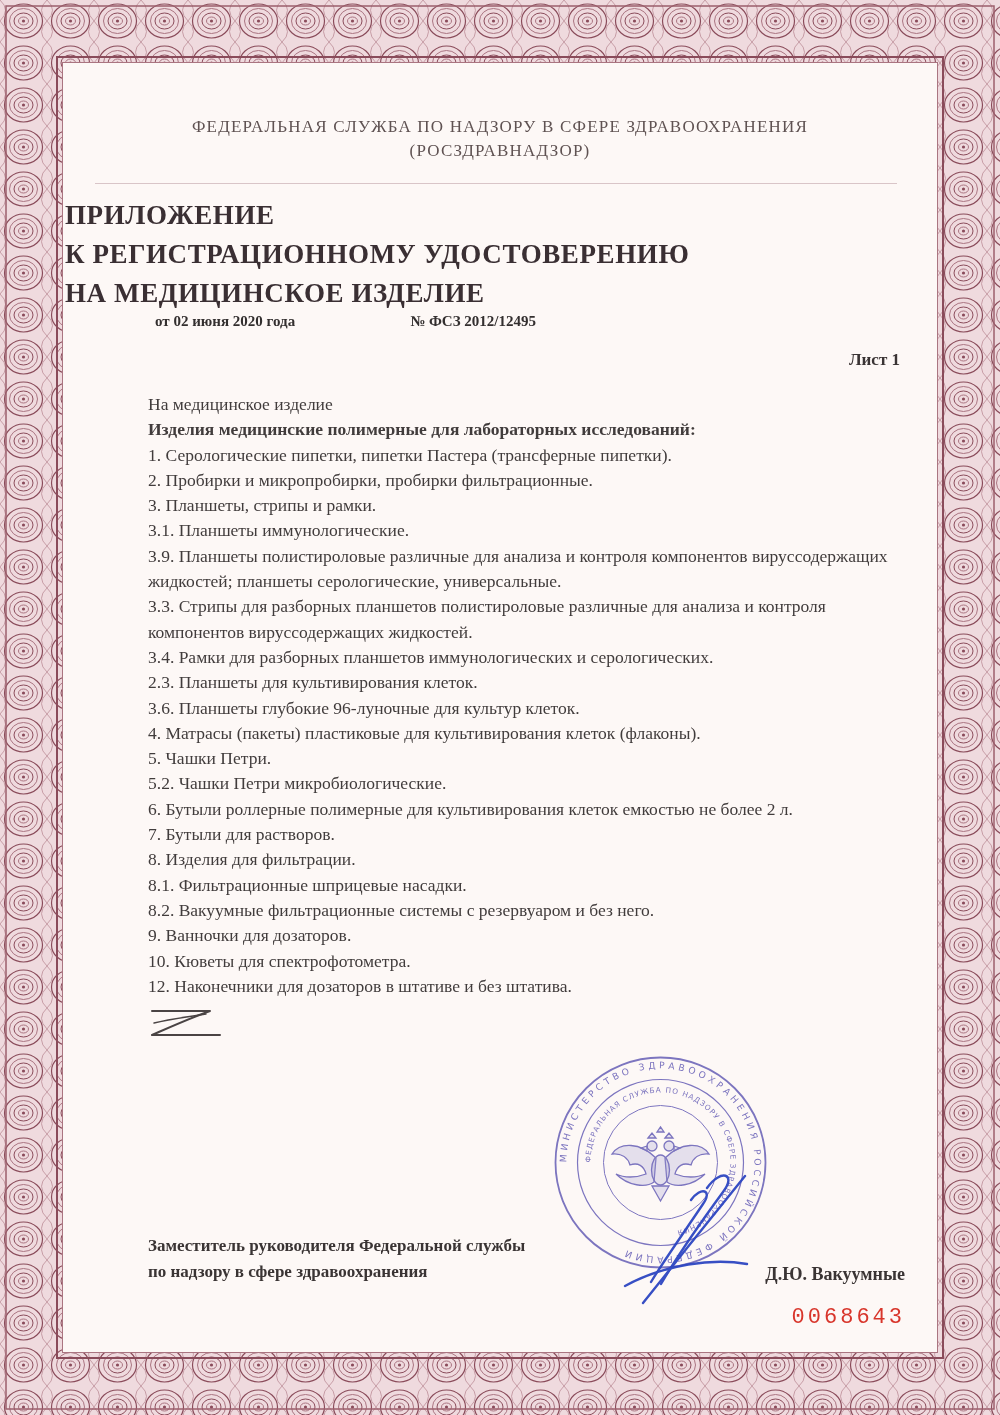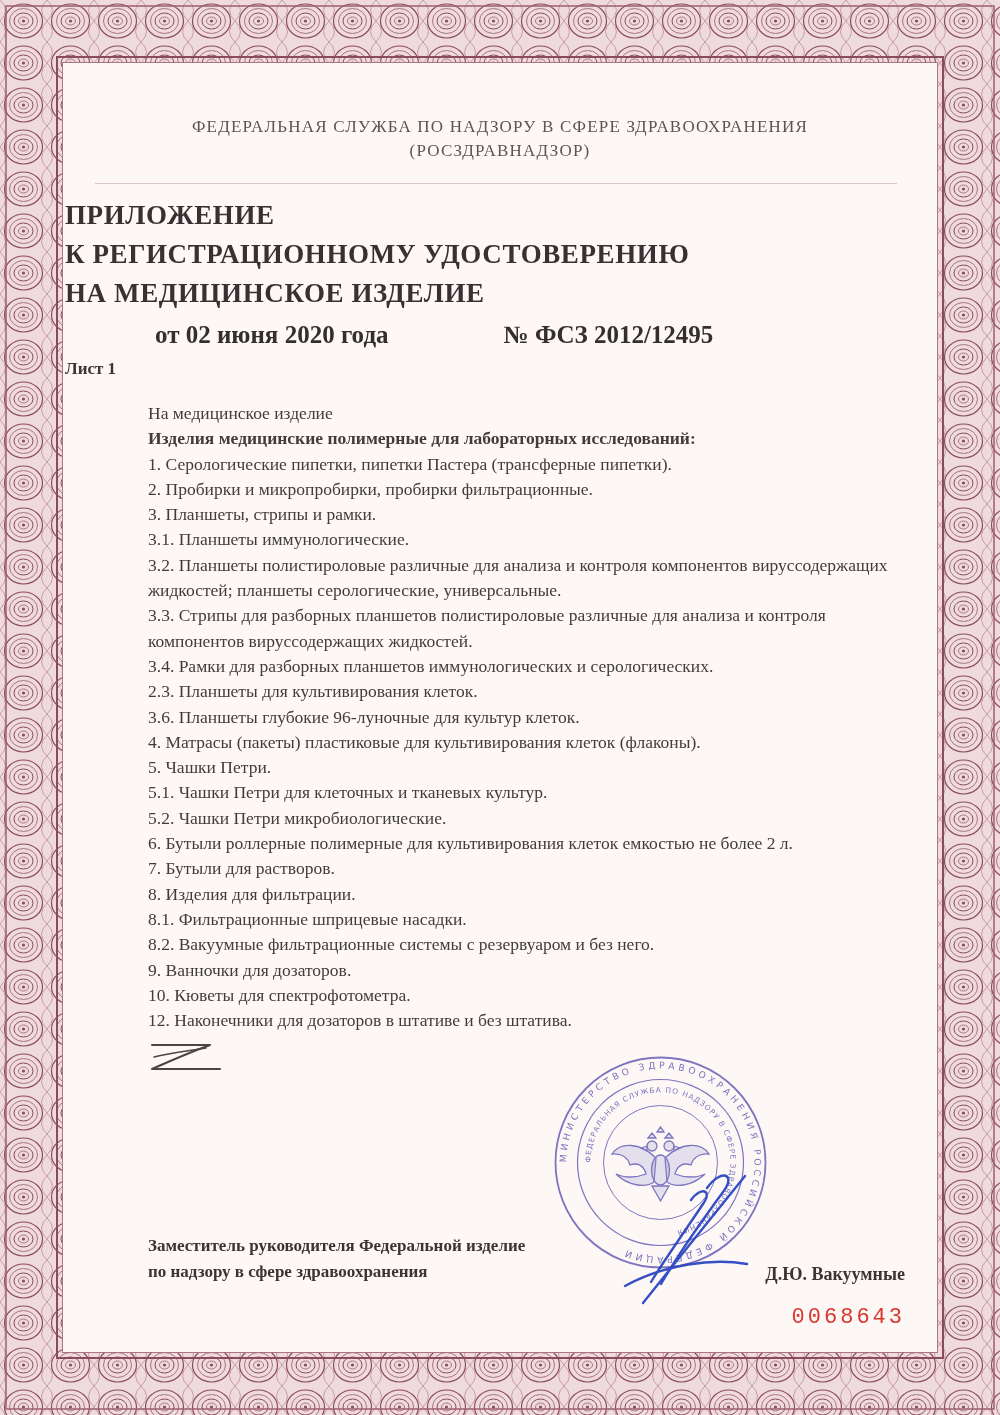--- a/index.html
+++ b/index.html
@@ -11,24 +11,24 @@
   }
   .guilloche{position:absolute;inset:0;}
   .frame-outer{position:absolute;inset:56px;border:2px solid #8a4b5a;background:transparent;}
   .frame-inner{position:absolute;inset:62px;border:1px solid #aa7581;background:#fdf8f6;}
   .content{position:absolute;inset:65px;}
   .org{ text-align:center;margin-top:50px;line-height:24px;
         font-size:17px;letter-spacing:1.2px;color:#5f5252;}
   .divider{height:1px;background:#d9c5c8;margin:20px 38px 0 30px;}
   .title{ text-align:left;margin-top:12px;font-weight:bold;
           font-size:27px;line-height:39px;letter-spacing:0.6px;color:#3a2f33;}
-  .meta-row{display:flex;margin-top:8px;padding-left:90px;
-            font-weight:bold;font-size:25px;color:#332f2f;}
+  .meta-row{display:flex;margin-top:0;padding-left:90px;
+            font-weight:bold;font-size:15px;color:#332f2f;}
   .meta-number{margin-left:115px;}
-  .sheet{ padding-right:35px;margin-top:10px;
+  .sheet{ text-align:right;padding-right:35px;margin-top:20px;
           font-weight:bold;font-size:17px;color:#3a3434;}
   .body{margin:22px 26px 0 83px;font-size:17.5px;line-height:25.3px;color:#413c3c;}
   .intro{margin:0;}
   .product-title{font-weight:bold;}
   .items .item{margin:0;}
   .endmark{margin:2px 0 0 0;display:block;}
   .sign-row{position:absolute;left:148px;right:95px;top:1233px;
             display:flex;justify-content:space-between;align-items:flex-end;z-index:5;}
   .sign-position{font-weight:bold;font-size:17px;line-height:26px;color:#3a3434;}
   .sign-name{font-weight:bold;font-size:18px;color:#3a3434;white-space:nowrap;}
@@ -86,28 +86,27 @@
     <div class="sheet">Лист  1</div>
 
     <div class="body">
       <p class="intro">На медицинское изделие</p>
       <p class="intro product-title">Изделия медицинские полимерные для лабораторных исследований:</p>
       <div class="items">
           <div class="item">1. Серологические пипетки, пипетки Пастера (трансферные пипетки).</div>
           <div class="item">2. Пробирки и микропробирки, пробирки фильтрационные.</div>
           <div class="item">3. Планшеты, стрипы и рамки.</div>
           <div class="item">3.1. Планшеты иммунологические.</div>
-          <div class="item">3.2. Планшеты полистироловые различные для анализа и контроля компонентов вируссодержащих жидкостей; планшеты серологические, универсальные.</div>
+          <div class="item">3.9. Планшеты полистироловые различные для анализа и контроля компонентов вируссодержащих жидкостей; планшеты серологические, универсальные.</div>
           <div class="item">3.3. Стрипы для разборных планшетов полистироловые различные для анализа и контроля компонентов вируссодержащих жидкостей.</div>
           <div class="item">3.4. Рамки для разборных планшетов иммунологических и серологических.</div>
           <div class="item">2.3. Планшеты для культивирования клеток.</div>
           <div class="item">3.6. Планшеты глубокие 96-луночные для культур клеток.</div>
           <div class="item">4. Матрасы (пакеты) пластиковые для культивирования клеток (флаконы).</div>
           <div class="item">5. Чашки Петри.</div>
-          <div class="item">5.1. Чашки Петри для клеточных и тканевых культур.</div>
           <div class="item">5.2. Чашки Петри микробиологические.</div>
           <div class="item">6. Бутыли роллерные полимерные для культивирования клеток емкостью не более 2 л.</div>
           <div class="item">7. Бутыли для растворов.</div>
           <div class="item">8. Изделия для фильтрации.</div>
           <div class="item">8.1. Фильтрационные шприцевые насадки.</div>
           <div class="item">8.2. Вакуумные фильтрационные системы с резервуаром и без него.</div>
           <div class="item">9. Ванночки для дозаторов.</div>
           <div class="item">10. Кюветы для спектрофотометра.</div>
           <div class="item">12. Наконечники для дозаторов в штативе и без штатива.</div>
         </div>
@@ -150,21 +149,21 @@
     <g fill="none" stroke="#2d46c2" stroke-width="2.4" stroke-linecap="round" opacity="0.95">
       <path d="M150,18 C120,55 80,105 48,145"></path>
       <path d="M112,30 c14,-20 30,-14 16,4 c-22,30 -48,68 -62,92"></path>
       <path d="M96,42 c10,-14 22,-10 12,4 c-16,24 -40,58 -52,78"></path>
       <path d="M30,128 C70,106 118,100 152,106"></path>
     </g>
   </svg>
 
   <div class="sign-row">
     <div class="sign-position">
-      <div>Заместитель руководителя Федеральной изделие</div>
+      <div>Заместитель руководителя Федеральной службы</div>
       <div>по надзору в сфере здравоохранения</div>
     </div>
     <div class="sign-name">Д.Ю. Вакуумные</div>
   </div>
 
   <div class="serial">0068643</div>
 
 </div>
 
 </body></html>

